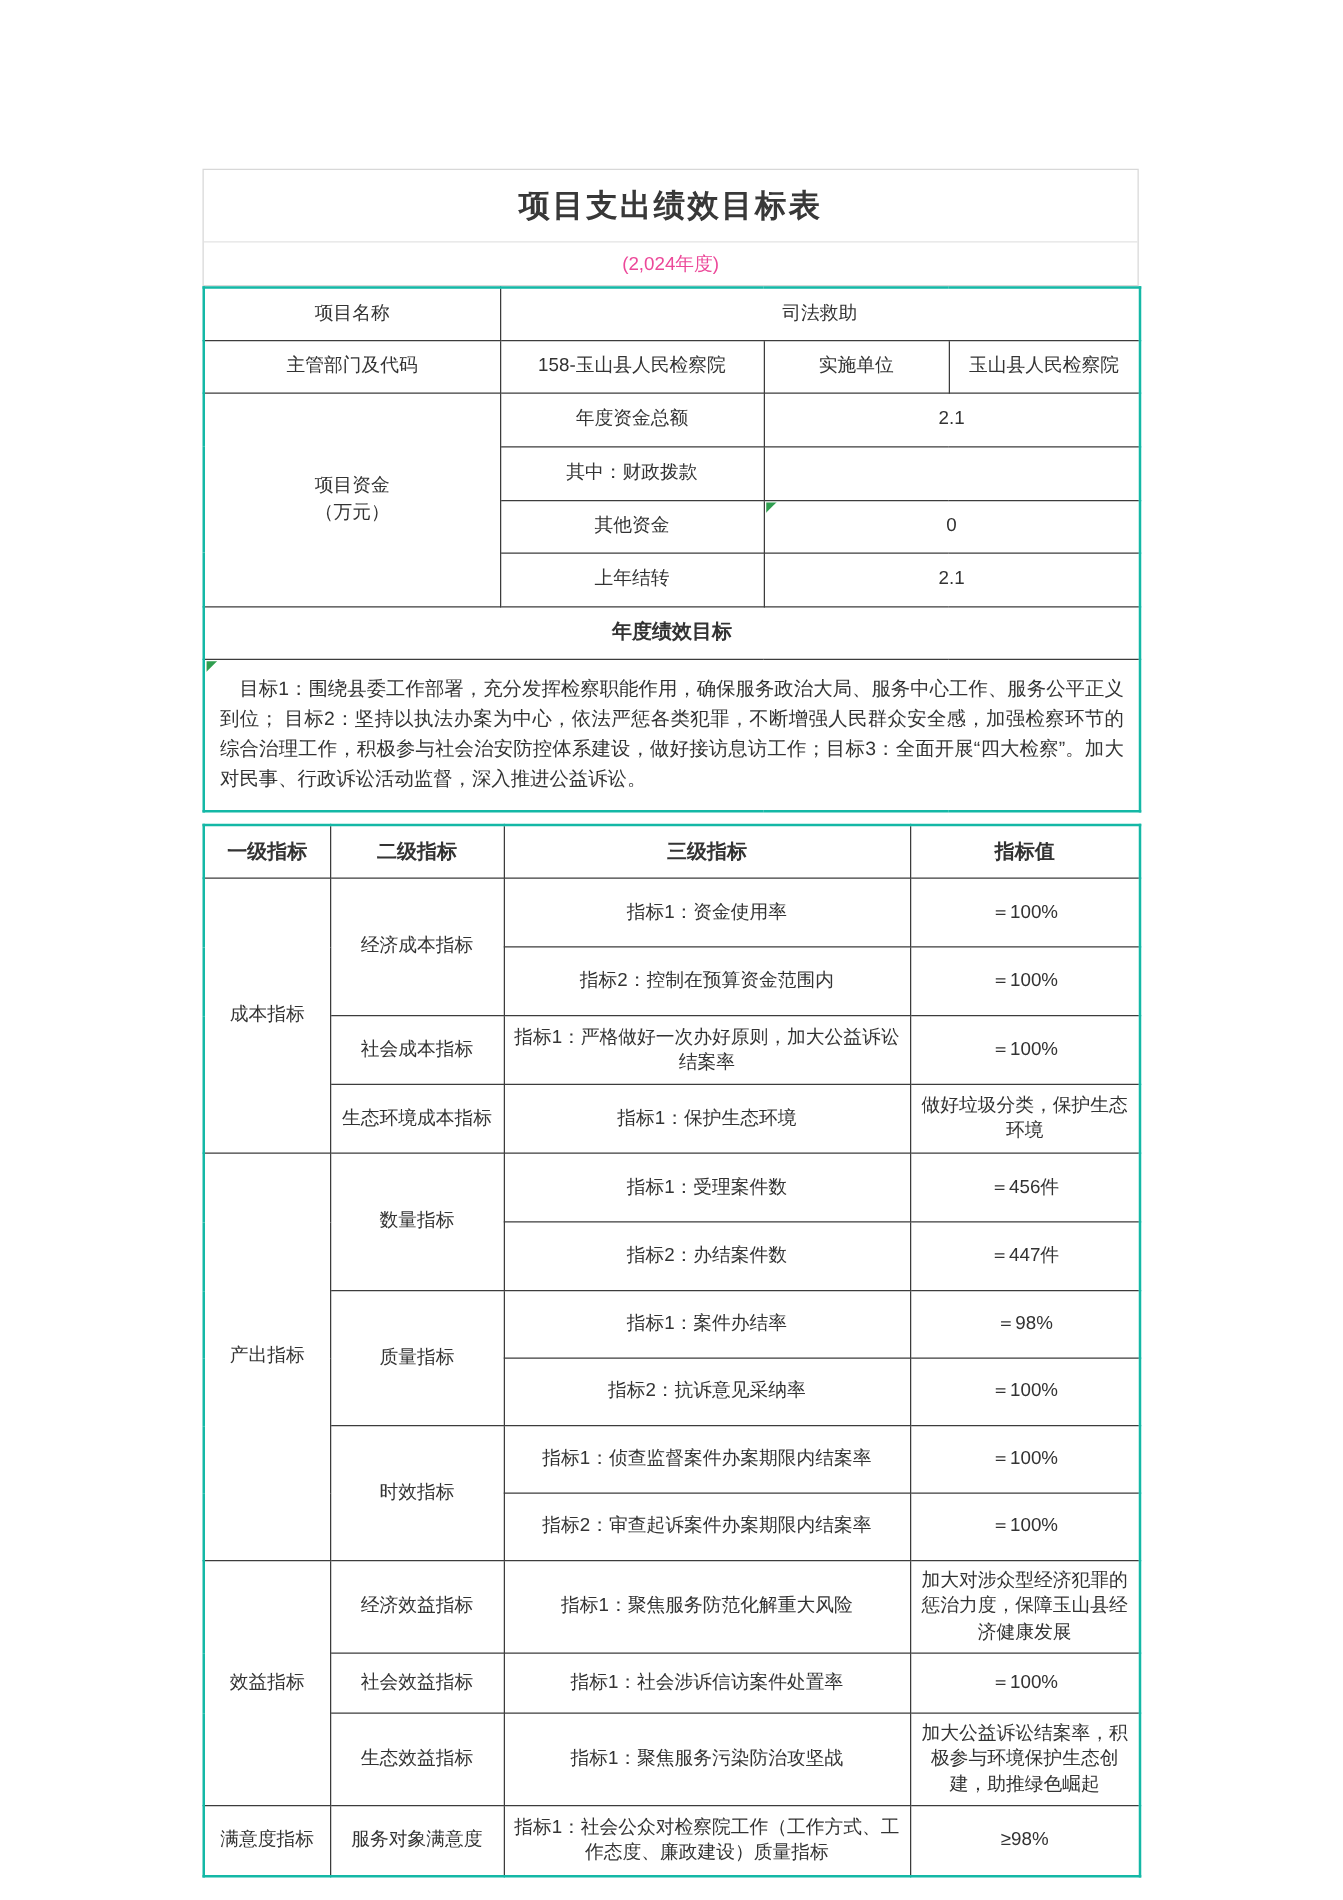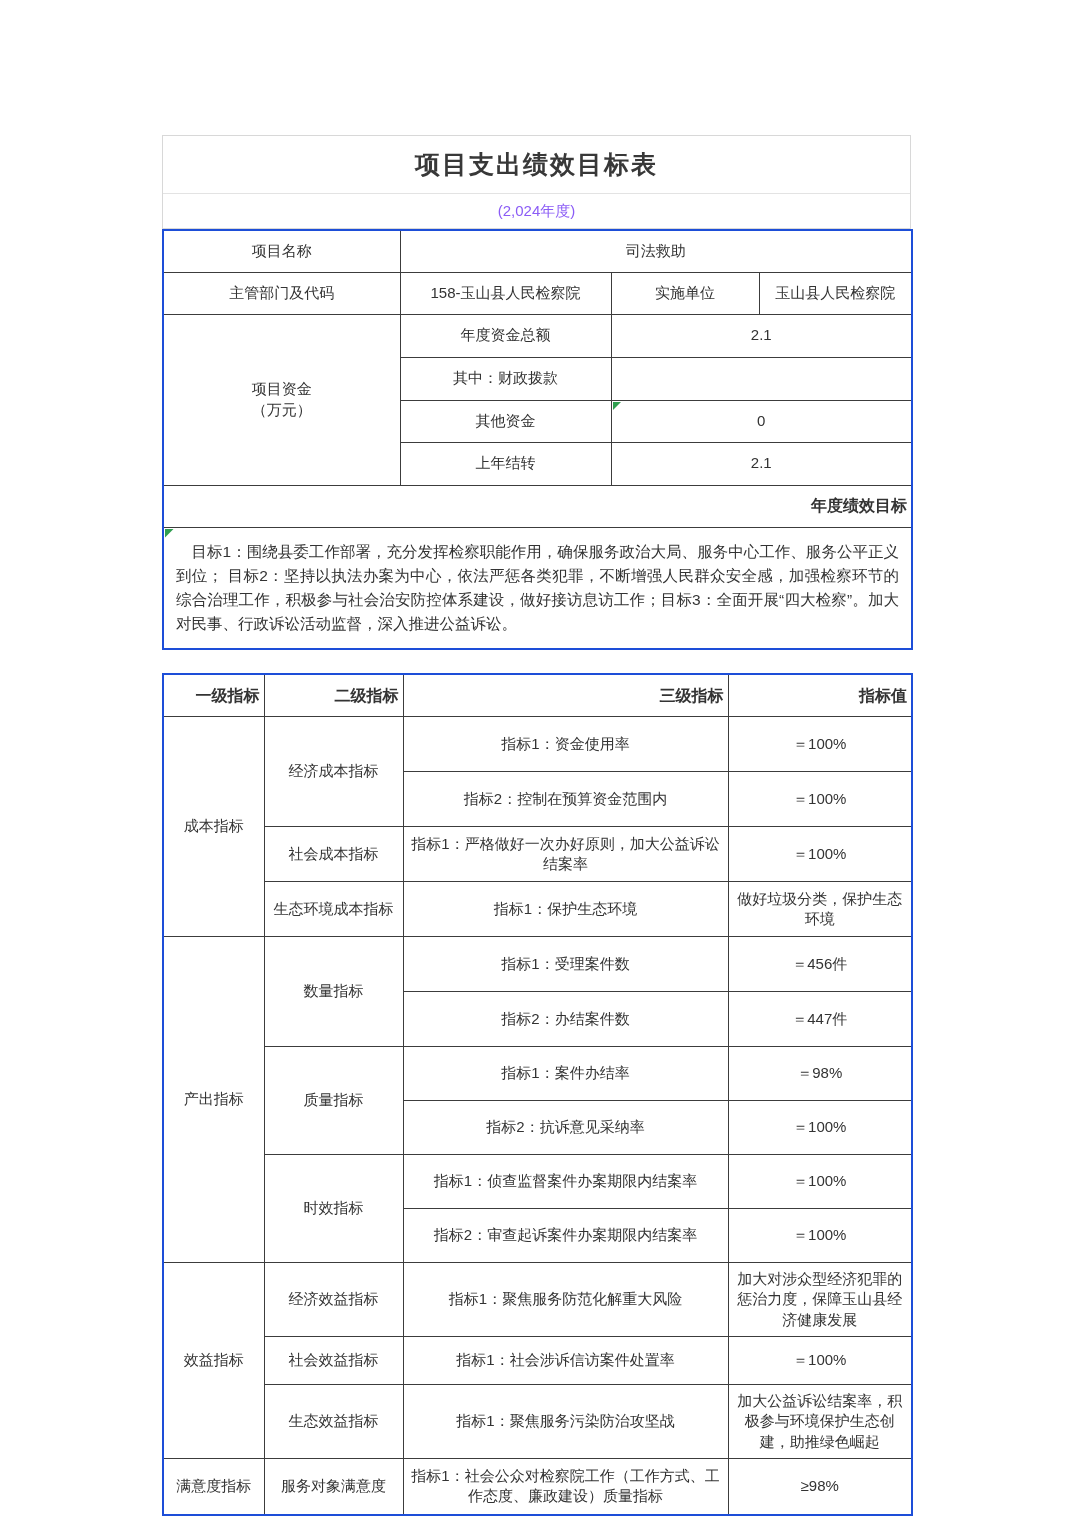--- a/index.html
+++ b/index.html
@@ -36,49 +36,49 @@
     letter-spacing: 2px;
     color: #383838;
     border-bottom: 1px solid #e3e3e3;
   }
   .subtitle-row {
     height: 34px;
     display: flex;
     align-items: center;
     justify-content: center;
     font-size: 15px;
-    color: #8b5cf6;
+    color: #ec4899;
   }
   
   table {
     border-collapse: collapse;
     width: 749px;
     table-layout: fixed;
   }
-  .t-top, .t-ind { border: 2px solid #1d4ed8; }
+  .t-top, .t-ind { border: 2px solid #14b8a6; }
   td {
     border: 1.5px solid #3c3c3c;
     text-align: center;
     vertical-align: middle;
     font-size: 15px;
     line-height: 1.35;
     padding: 2px 4px;
     box-sizing: border-box;
     position: relative;
     word-break: break-all;
   }
-  .bold { font-weight: bold; font-size: 16px; text-align: right; }
+  .bold { font-weight: bold; font-size: 16px; }
   .goal-cell {
     text-align: justify;
     padding: 12px 12px;
     text-indent: 1em;
     line-height: 1.55;
     font-size: 15.5px;
   }
-  .t-ind { margin-top: 23px; padding-left: 20px; }
+  .t-ind { margin-top: 9px; padding-left: 20px; }
   
   .h42 { height: 42px; }
   .h43 { height: 43px; }
   .h113 { height: 113px; }
   .hhd { height: 43px; }
   .h55 { height: 55px; }
   .h54 { height: 54px; }
   .h74 { height: 74px; }
   .h48 { height: 48px; }
   .h56 { height: 56px; }

